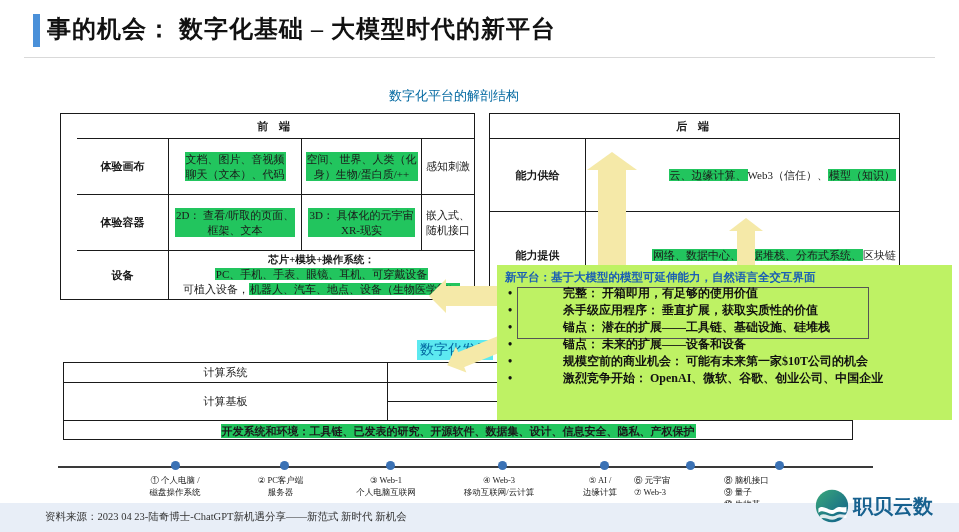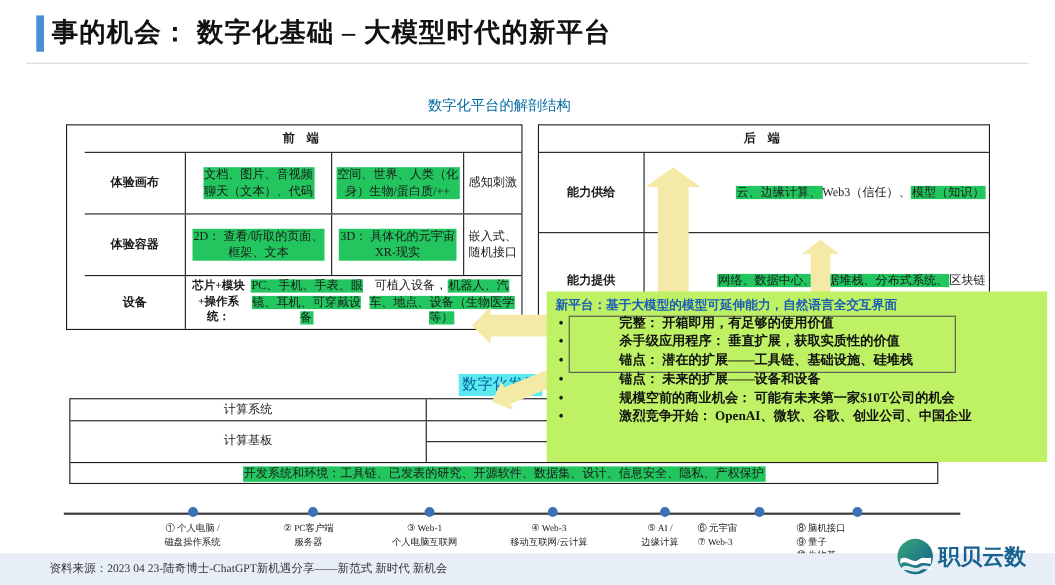--- a/index.html
+++ b/index.html
@@ -216,21 +216,21 @@
     <div class="cell c-mid2">
       <span class="hl" style="white-space:pre-line;">3D： 具体化的元宇宙
 XR-现实</span>
     </div>
     <div class="cell c-right" style="white-space:pre-line;">嵌入式、
 随机接口</div>
   </div>
 
   <div class="row" style="height:48px;">
     <div class="cell c-label lbl">设备</div>
-    <div class="cell" style="flex:1;border-right:none;flex-direction:row;justify-content:center;">
+    <div class="cell" style="flex:1;border-right:none;flex-direction:column;justify-content:center;">
       <div style="font-weight:700;font-size:10.5px;">芯片+模块+操作系统：</div>
       <div><span class="hl">PC、手机、手表、眼镜、耳机、可穿戴设备</span></div>
       <div>
         <span>可植入设备，</span><span class="hl">机器人、汽车、地点、设备（生物医学等）</span>
       </div>
     </div>
   </div>
 </div>
 
 <div class="tbl" id="table-backend">
@@ -275,21 +275,21 @@
         <span class="hl" style="margin-right:6px;">基于硅的(芯片)</span>
       </div>
       <div>
         <span style="margin-right:26px;">基于碳的（生物</span>
       </div>
     </div>
   </div>
 
   <div class="row" id="dev-r3">
     <div class="cell d-full" style="border-right:none;">
-      <span class="hl" style="font-weight:400;">开发系统和环境：工具链、已发表的研究、开源软件、数据集、设计、信息安全、隐私、产权保护</span>
+      <span class="hl" style="font-weight:700;">开发系统和环境：工具链、已发表的研究、开源软件、数据集、设计、信息安全、隐私、产权保护</span>
     </div>
   </div>
 </div>
 
 <div id="callout">
   <div id="callout-head">新平台：基于大模型的模型可延伸能力，自然语言全交互界面</div>
   <div id="callout-subbox"></div>
   <ul>
     <li>完整： 开箱即用，有足够的使用价值</li>
     <li>杀手级应用程序： 垂直扩展，获取实质性的价值</li>

